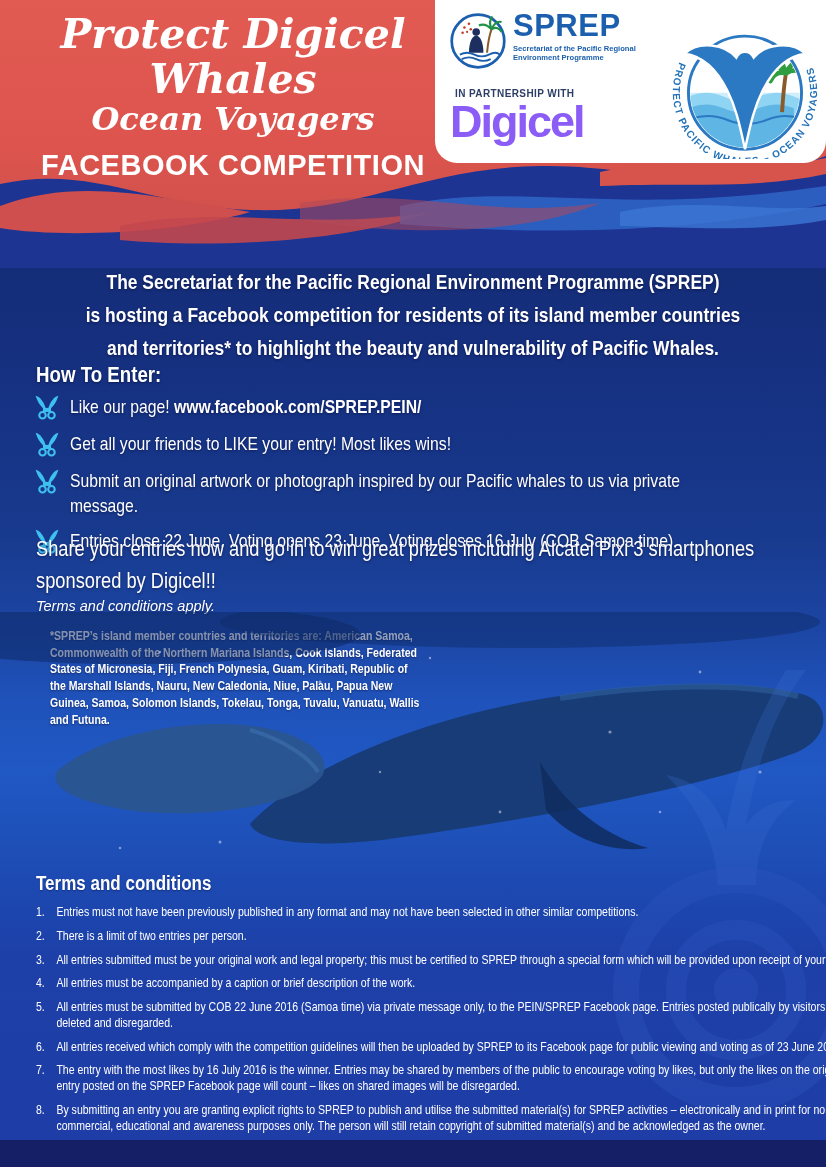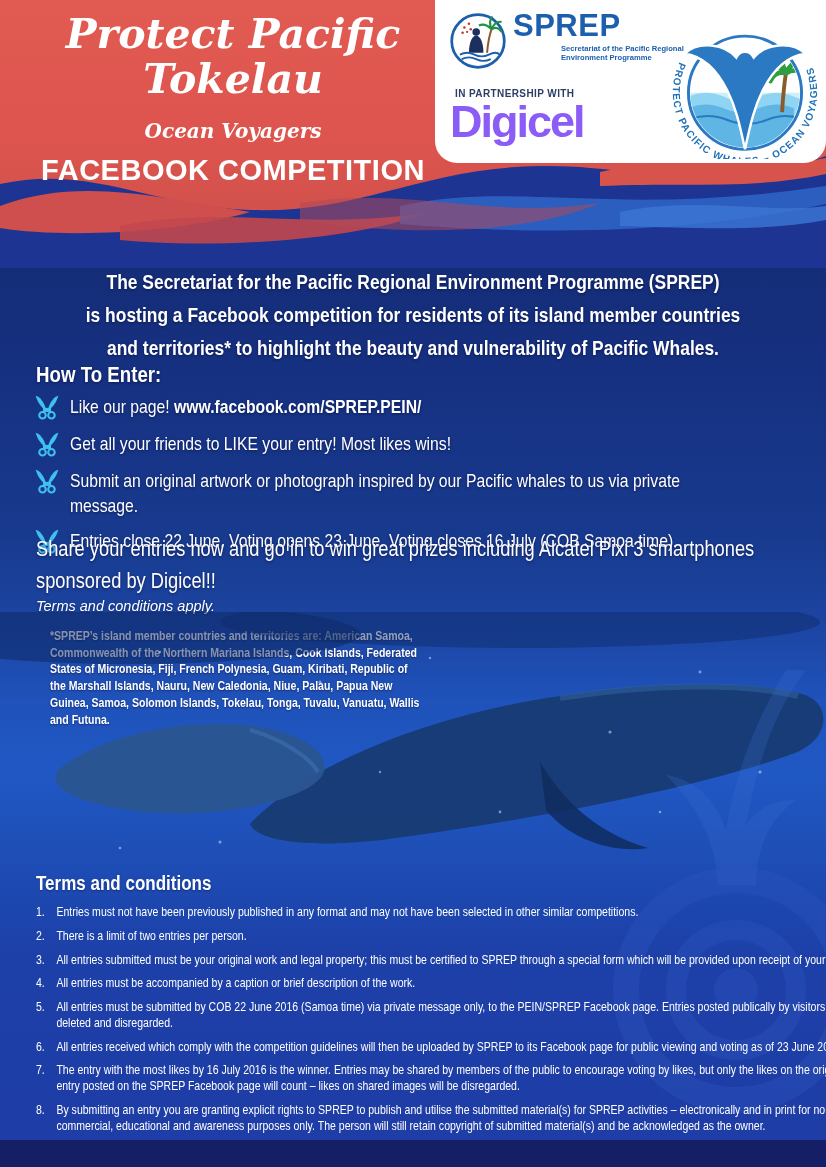--- a/index.html
+++ b/index.html
@@ -12,26 +12,26 @@
       #1d40a8 82%, #1e3da6 96%, #1e3da6 100%);
   }
   
   .header-red{position:absolute;left:0;top:0;width:826px;height:268px;
     background:linear-gradient(180deg,#e25b53 0%,#dc544d 55%,#c94f4c 100%);}
   .waves{position:absolute;left:0;top:148px;width:826px;height:120px;}
   .logo-panel{position:absolute;right:0;top:0;width:348px;height:163px;background:#ffffff;
     border-radius:0 0 22px 22px;padding-left:43px;}
   .title-block{position:absolute;left:8px;top:12px;width:450px;text-align:center;color:#ffffff;}
   .script-line1{font-family:"DejaVu Serif",serif;font-style:italic;font-weight:bold;font-size:41px;line-height:1.1;}
-  .script-line2{font-family:"DejaVu Serif",serif;font-style:italic;font-weight:bold;font-size:20px;line-height:1.1;margin-top:18px;}
+  .script-line2{font-family:"DejaVu Serif",serif;font-style:italic;font-weight:bold;font-size:32px;line-height:1.1;margin-top:0;}
   .comp-line{font-weight:800;font-size:29px;letter-spacing:.5px;margin-top:12px;}
   .sprep-logo{position:absolute;left:14px;top:12px;}
   .sprep-text{position:absolute;left:78px;top:10px;color:#1b5fae;}
   .sprep-name{font-weight:800;font-size:31px;letter-spacing:.5px;line-height:1;}
-  .sprep-tag{font-size:7.6px;font-weight:bold;line-height:1.25;margin-top:3px;margin-left:48px;}
+  .sprep-tag{font-size:7.6px;font-weight:bold;line-height:1.25;margin-top:3px;}
   .partner-label{position:absolute;left:20px;top:88px;font-size:10px;font-weight:bold;color:#2c3e66;letter-spacing:.4px;}
   .digicel{position:absolute;left:15px;top:99px;font-size:45px;font-weight:800;color:#8b5cf6;letter-spacing:-2px;line-height:1;}
   .ring-logo{position:absolute;right:3px;top:3px;}
   
   .cond{transform:scaleX(.85);transform-origin:0 0;width:117.6%;}
   
   .intro{position:absolute;left:-73px;top:266px;width:972px;text-align:center;
     transform:scaleX(.85);transform-origin:50% 0;color:#fff;font-weight:bold;font-size:20.5px;
     line-height:1.6;text-shadow:0 1px 3px rgba(0,10,50,.55);}
   .hte-heading{position:absolute;left:36px;top:362px;color:#fff;font-weight:bold;font-size:22px;
@@ -71,21 +71,21 @@
     <path d="M0,36 C90,16 150,58 250,62 C360,66 420,20 540,18 C640,16 710,52 826,8 L826,120 L0,120 Z" fill="#1d3493"></path>
     <path d="M0,58 C80,28 160,50 250,64 C175,86 60,90 0,80 Z" fill="#cf4f4e"></path>
     <path d="M120,78 C230,56 310,84 430,64 C345,96 200,100 120,92 Z" fill="#c2474e" opacity=".9"></path>
     <path d="M400,58 C520,32 610,70 826,38 L826,56 C680,88 520,86 400,76 Z" fill="#2e63c4" opacity=".9"></path>
     <path d="M600,24 C680,6 745,26 826,10 L826,26 C750,42 690,34 600,38 Z" fill="#d6544c"></path>
     <path d="M620,64 C700,48 765,66 826,58 L826,72 C760,84 700,80 620,78 Z" fill="#3b74d2" opacity=".85"></path>
     <path d="M300,55 C420,38 480,72 600,55 C520,90 380,86 300,72 Z" fill="#b0485a" opacity=".55"></path>
   </svg>
 
   <div class="title-block">
-    <div class="script-line1">Protect Pacific Tokelau</div>
+    <div class="script-line1">Protect Digicel Whales</div>
     <div class="script-line2">Ocean Voyagers</div>
     <div class="comp-line">FACEBOOK COMPETITION</div>
   </div>
 
   <div class="logo-panel">
     <svg class="sprep-logo" width="58" height="58" viewBox="0 0 64 64">
       <circle cx="32" cy="32" r="29" fill="#ffffff" stroke="#1b5fae" stroke-width="3"></circle>
       <g>
         <circle cx="17" cy="17" r="1.4" fill="#c0392b"></circle>
           <circle cx="22" cy="13" r="1.4" fill="#c0392b"></circle>

